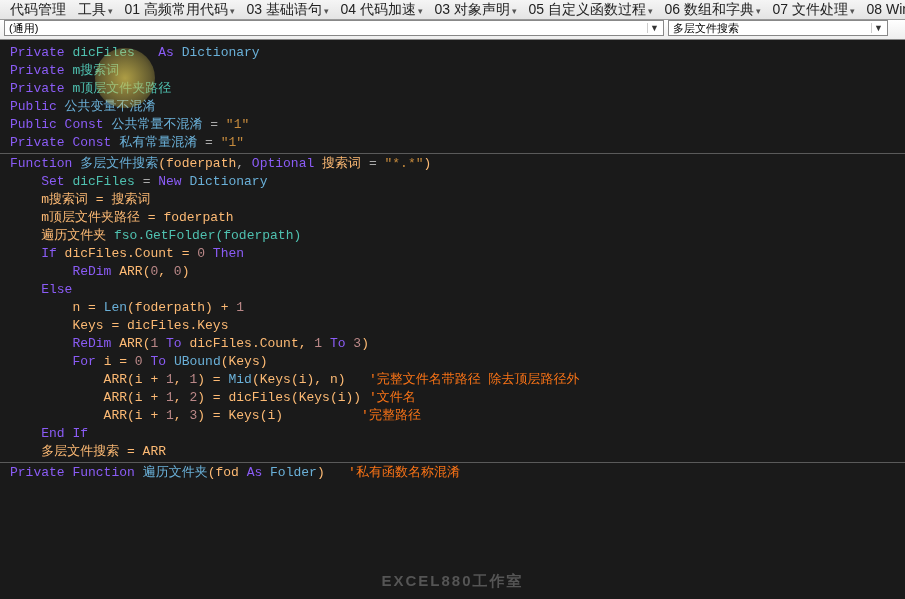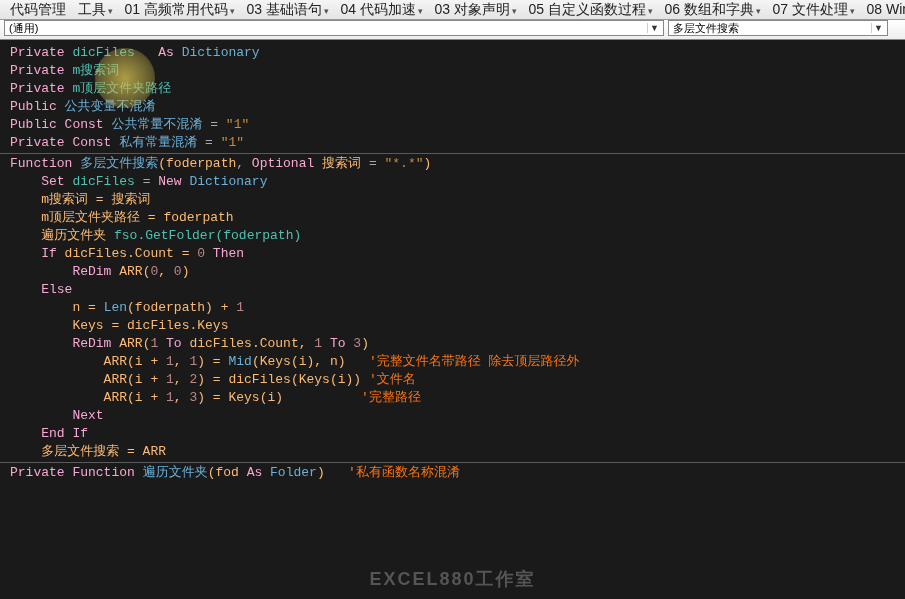--- a/index.html
+++ b/index.html
@@ -8,30 +8,30 @@
 .tool-item{padding:0 6px;white-space:nowrap;cursor:pointer}
 .tool-item.dd::after{content:"▾";font-size:9px;margin-left:2px;color:#555}
 .dropdown-bar{background:linear-gradient(#fff,#eee);height:20px;display:flex;align-items:flex-start;border-bottom:1px solid #888;padding:0 4px}
 .dropdown{background:#fff;border:1px solid #888;height:16px;font-size:11px;display:flex;align-items:center;justify-content:space-between;padding:0 2px 0 4px}
 .dropdown.left{width:660px;margin-right:4px}
 .dropdown.right{width:220px}
 .dd-arrow{width:14px;text-align:center;color:#333;font-size:9px;border-left:1px solid #ccc}
 .editor{background:#1a1a1a;font-family:"Consolas","Courier New",monospace;font-size:13px;line-height:18px;color:#d8d8d8;padding:4px 0;position:relative;height:560px;overflow:hidden}
 .line{padding:0 10px;white-space:pre}
 .hr-line{border-top:1px solid #5a5a5a;margin:1px 0}
-.kw{color:#f9a8d4}
+.kw{color:#8b5cf6}
 .type{color:#6ab0d8}
 .ident{color:#4fc1b0}
 .str{color:#c58a3d}
 .num{color:#b88}
 .op{color:#aaa}
 .cmt{color:#f97316}
 .txt{color:#fdba74}
 .highlight-circle{position:absolute;left:95px;top:48px;width:60px;height:60px;border-radius:50%;background:radial-gradient(circle,rgba(210,190,80,0.8) 0%,rgba(210,190,80,0.4) 60%,rgba(210,190,80,0) 100%);pointer-events:none;z-index:5}
-.watermark{position:absolute;left:50%;transform:translateX(-50%);bottom:8px;color:#555;font-size:18px;letter-spacing:2px;font-weight:bold;pointer-events:none;z-index:2}
+.watermark{position:absolute;left:50%;transform:translateX(-50%);bottom:8px;color:#555;font-size:15px;letter-spacing:2px;font-weight:bold;pointer-events:none;z-index:2}
 </style>
 </head>
 <body>
 
 <div class="toolbar">
   <span class="tool-item">代码管理</span>
   <span class="tool-item dd">工具</span>
   <span class="tool-item dd">01 高频常用代码</span>
   <span class="tool-item dd">03 基础语句</span>
   <span class="tool-item dd">04 代码加速</span>
@@ -68,23 +68,23 @@
 <div class="line"><span class="kw">    Set</span><span class="ident"> dicFiles </span><span class="op">= </span><span class="kw">New</span><span class="type"> Dictionary</span></div>
 <div class="line"><span class="txt">    m搜索词 = 搜索词</span></div>
 <div class="line"><span class="txt">    m顶层文件夹路径 = foderpath</span></div>
 <div class="line"><span class="txt">    遍历文件夹 </span><span class="ident">fso.GetFolder(foderpath)</span></div>
 <div class="line"><span class="kw">    If</span><span class="txt"> dicFiles.Count = </span><span class="num">0</span><span class="kw"> Then</span></div>
 <div class="line"><span class="kw">        ReDim</span><span class="txt"> ARR(</span><span class="num">0</span><span class="txt">, </span><span class="num">0</span><span class="txt">)</span></div>
 <div class="line"><span class="kw">    Else</span></div>
 <div class="line"><span class="txt">        n = </span><span class="type">Len</span><span class="txt">(foderpath) + </span><span class="num">1</span></div>
 <div class="line"><span class="txt">        Keys = dicFiles.Keys</span></div>
 <div class="line"><span class="kw">        ReDim</span><span class="txt"> ARR(</span><span class="num">1</span><span class="kw"> To </span><span class="txt">dicFiles.Count, </span><span class="num">1</span><span class="kw"> To </span><span class="num">3</span><span class="txt">)</span></div>
+<div class="line"><span class="kw">        For</span><span class="txt"> i = </span><span class="num">0</span><span class="kw"> To </span><span class="type">UBound</span><span class="txt">(Keys)</span></div>
 <div class="line"><span class="txt">            ARR(i + </span><span class="num">1</span><span class="txt">, </span><span class="num">1</span><span class="txt">) = </span><span class="type">Mid</span><span class="txt">(Keys(i), n)   </span><span class="cmt">'完整文件名带路径 除去顶层路径外</span></div>
 <div class="line"><span class="txt">            ARR(i + </span><span class="num">1</span><span class="txt">, </span><span class="num">2</span><span class="txt">) = dicFiles(Keys(i)) </span><span class="cmt">'文件名</span></div>
 <div class="line"><span class="txt">            ARR(i + </span><span class="num">1</span><span class="txt">, </span><span class="num">3</span><span class="txt">) = Keys(i)          </span><span class="cmt">'完整路径</span></div>
-<div class="line"><span class="kw">        Next</span></div>
 <div class="line"><span class="kw">    End If</span></div>
 <div class="line"><span class="txt">    多层文件搜索 = ARR</span></div>
 <div class="hr-line"></div>
 <div class="line"><span class="kw">Private Function</span><span class="type"> 遍历文件夹</span><span class="txt">(fod </span><span class="kw">As</span><span class="type"> Folder</span><span class="txt">)   </span><span class="cmt">'私有函数名称混淆</span></div>
 </div>
 
 <div class="watermark">EXCEL880工作室</div>
 
 </body></html>

